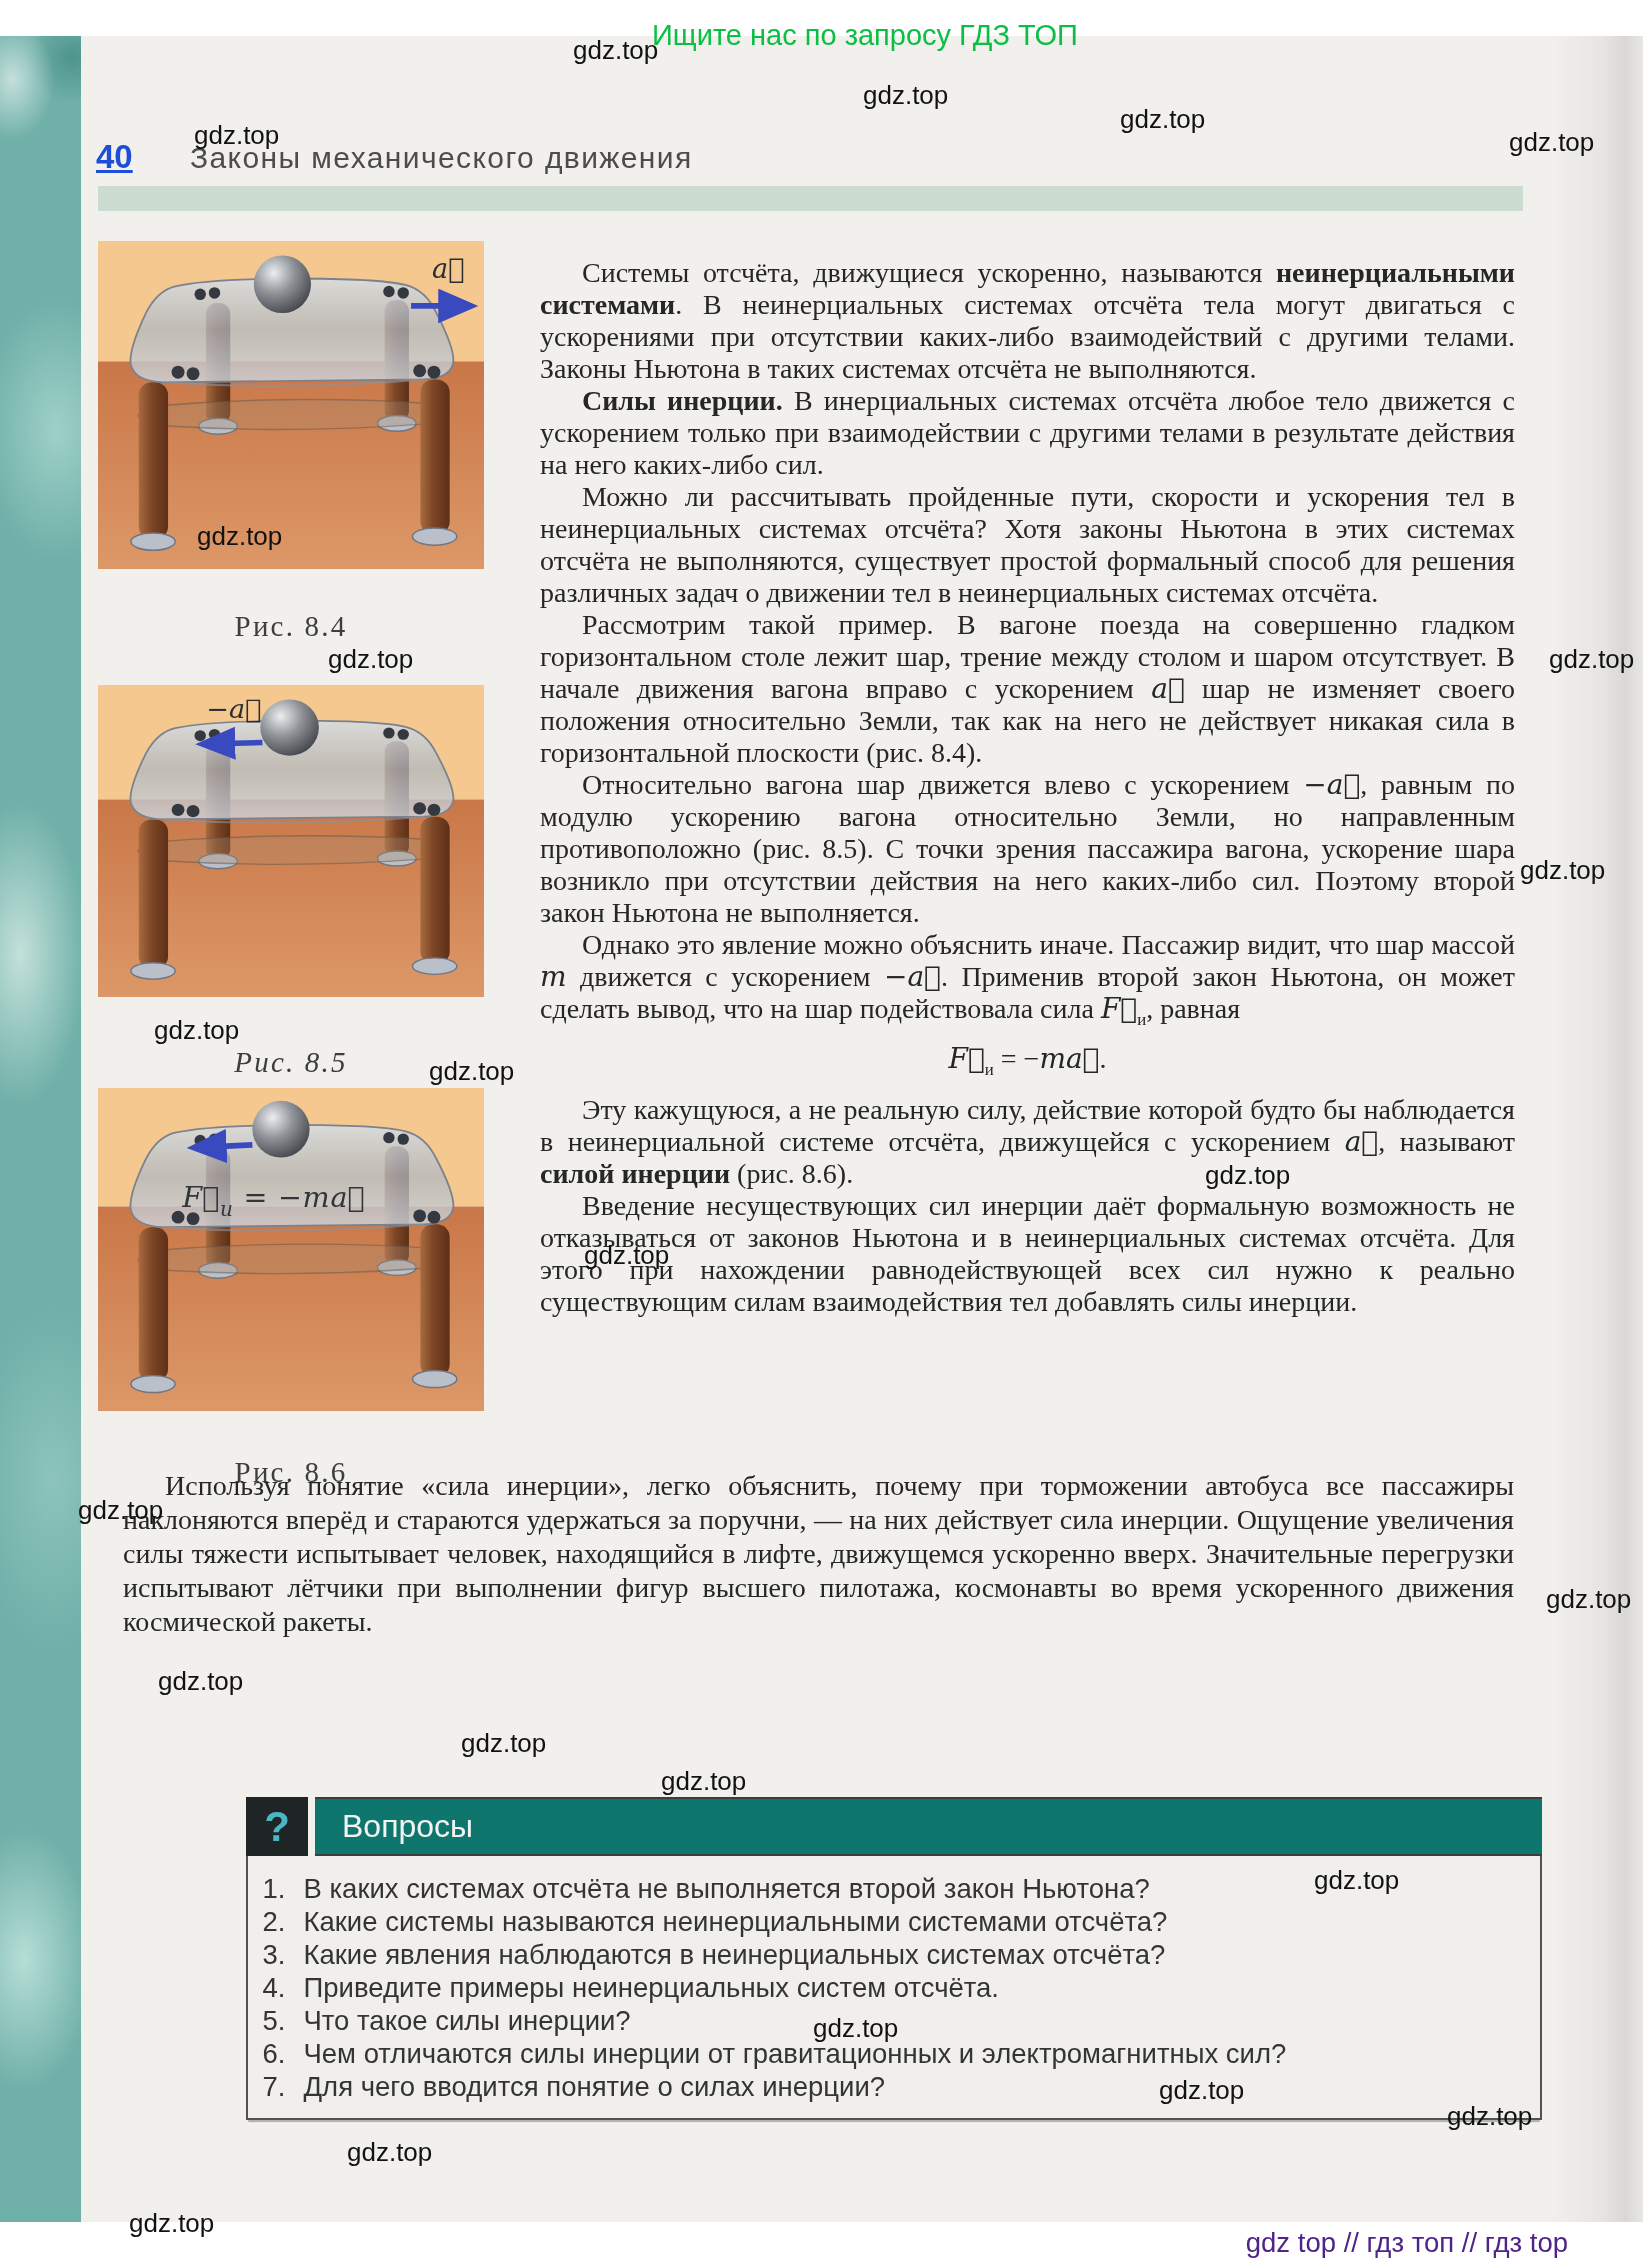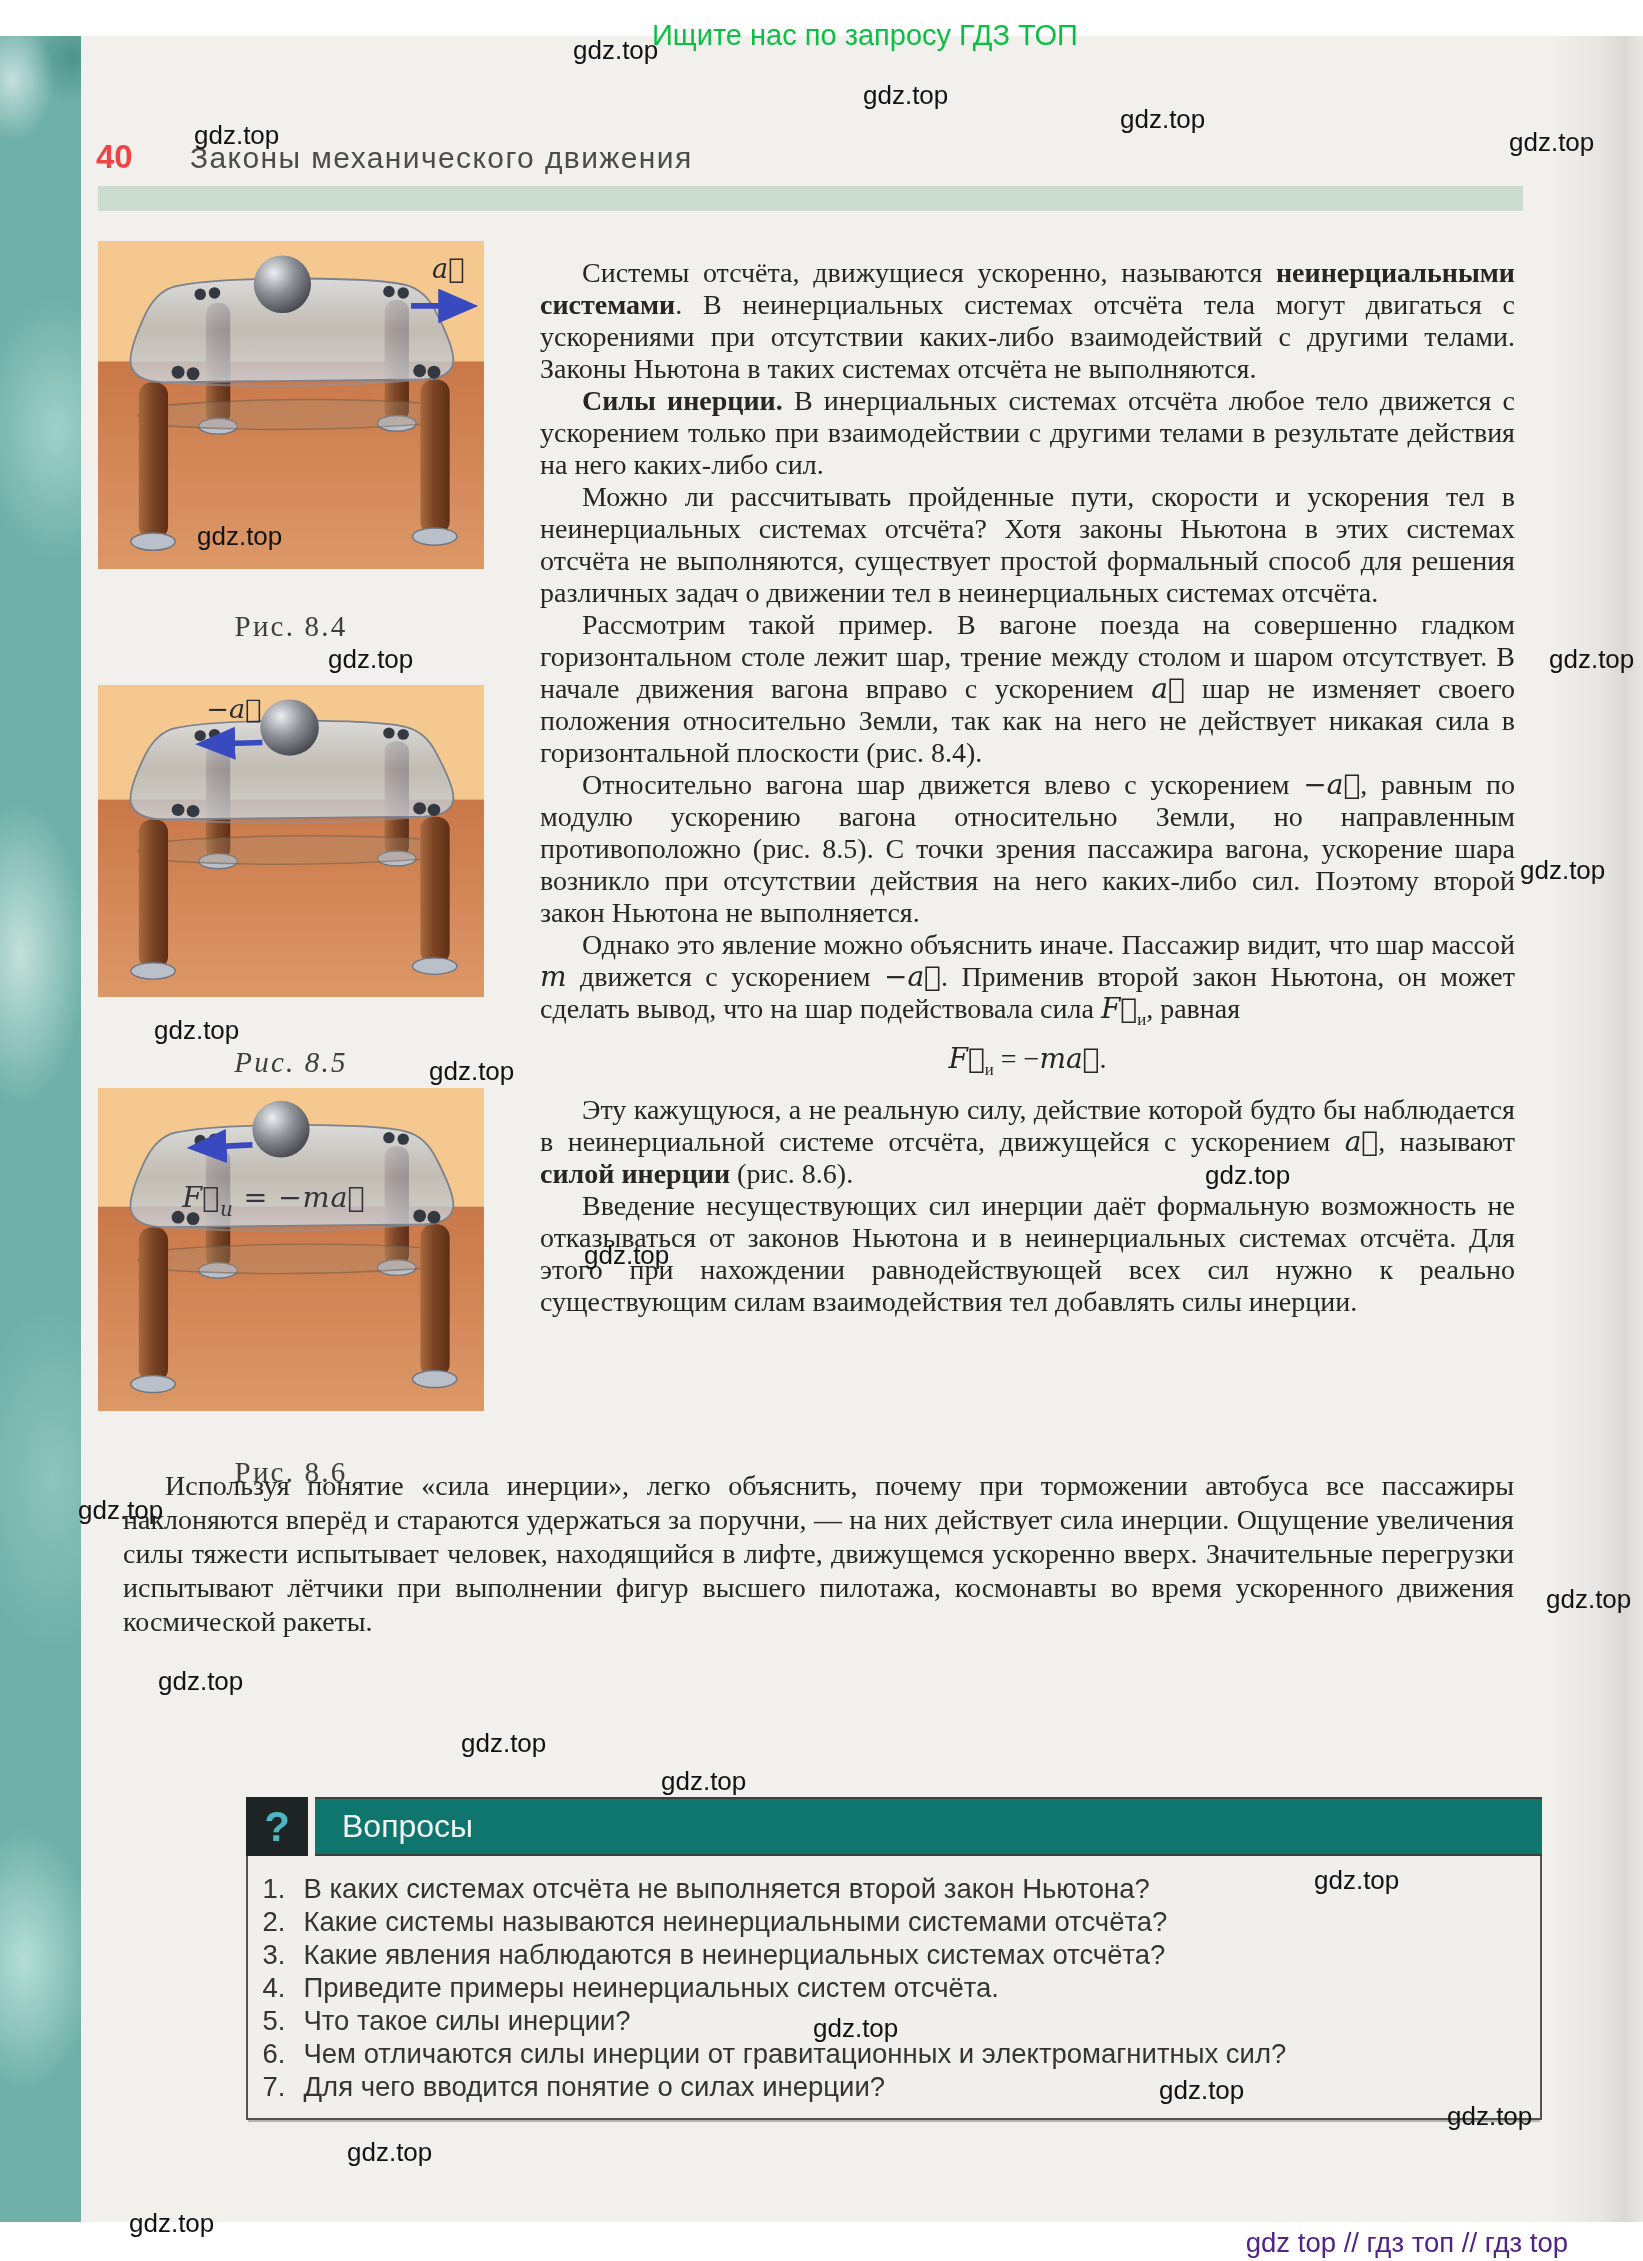--- a/index.html
+++ b/index.html
@@ -18,21 +18,21 @@
       radial-gradient(ellipse 65px 94px at 15% 2%, rgba(255,255,255,.6), transparent 65%),
       radial-gradient(circle 65px at 90% 1%, #4e948c, transparent 70%),
       radial-gradient(ellipse 109px 188px at 70% 18%, #9ed0c8, transparent 70%),
       radial-gradient(ellipse 94px 217px at 25% 42%, #c2e1da, transparent 70%),
       radial-gradient(ellipse 116px 246px at 65% 66%, #8cc4bc, transparent 70%),
       radial-gradient(ellipse 101px 188px at 30% 88%, #b5ded6, transparent 70%),
       #6fb0a8;
   }
   
   .banner-top{position:absolute;left:652px;top:19px;font:29px "Liberation Sans",sans-serif;color:#0abf43;white-space:nowrap;}
-  .page-num{position:absolute;left:96px;top:138px;font:bold 33px "Liberation Sans",sans-serif;color:#ef4444;}
+  .page-num{position:absolute;left:96px;top:138px;font:bold 33px "Liberation Sans",sans-serif;color:#1d4ed8;text-decoration:underline;}
   .page-title{position:absolute;left:190px;top:141px;font:30px "Liberation Sans",sans-serif;color:#4c4c4a;letter-spacing:1.4px;white-space:nowrap;}
   .band{position:absolute;left:98px;top:186px;width:1425px;height:25px;background:#cddcd0;}
   
   .fig{position:absolute;left:98px;width:386px;margin:0;padding:0;}
   .fig svg{display:block;width:100%;height:100%;}
   .fig-caption{position:absolute;left:98px;width:386px;text-align:center;
     font:29px "Liberation Serif",serif;color:#3e3e3c;letter-spacing:2.2px;white-space:nowrap;}
   .arrow{stroke:#3949c0;stroke-width:8;}
   .vec-label{font-style:italic;font-size:38px;font-family:"DejaVu Serif",serif;fill:#2c2c34;}
   .glass-formula{font-style:italic;font-size:40px;font-family:"DejaVu Serif",serif;fill:#33343c;letter-spacing:1px;}

